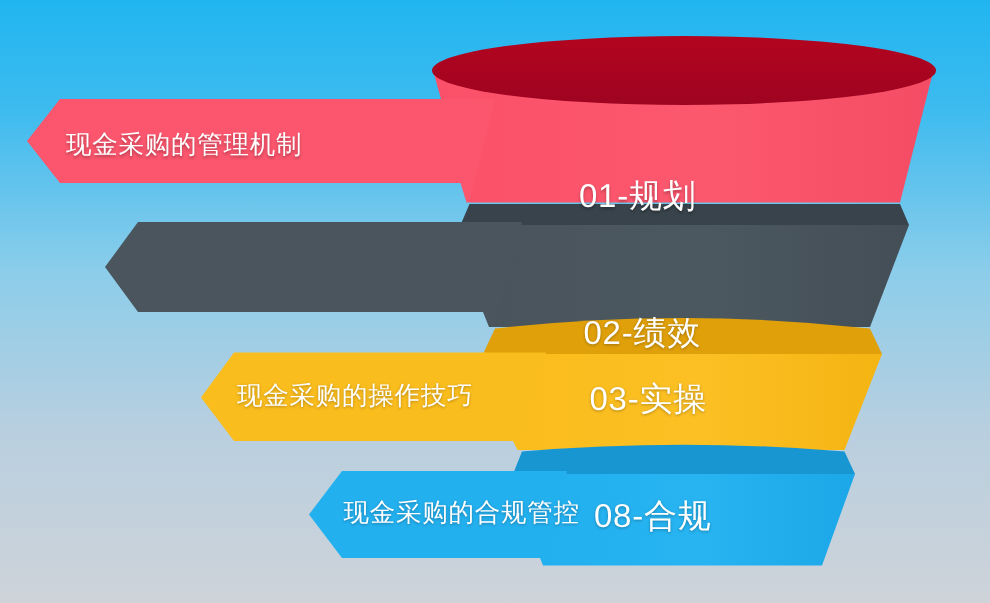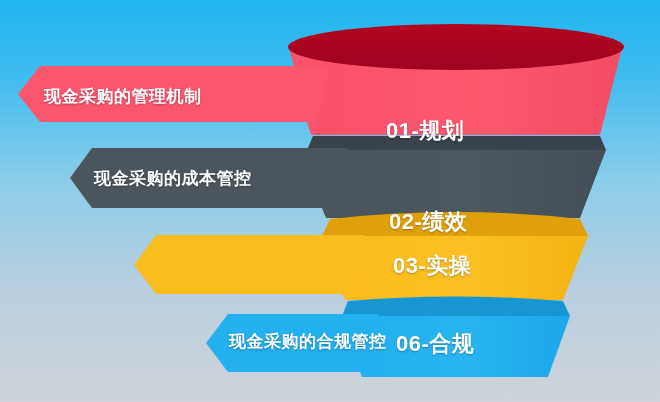--- a/index.html
+++ b/index.html
@@ -21,21 +21,21 @@
     width: 660px; height: 402px;
   }
   #funnel-svg {
     position: absolute;
     left: 0; top: 0;
     width: 660px; height: 402px;
   }
   .stage-label {
     position: absolute;
     color: #ffffff;
-    font-weight: bold;
+    font-weight: normal;
     white-space: nowrap;
     text-shadow: 0 1px 2px rgba(0,0,0,0.30);
     pointer-events: none;
   }
   .funnel-label {
     font-size: 22px;
     letter-spacing: 0.5px;
   }
   .banner-label {
     font-size: 17px;
@@ -129,19 +129,19 @@
       <path d="M 342,316 L 570,316 L 548,377 L 364,377 Z" fill="url(#body4)"></path>
     </g>
 
     <path d="M 228,314 L 206,343 L 228,372 L 360,372 L 362,377 L 364,377
              L 378,314 Z" fill="#23b0ef"></path>
   </svg>
 
   <div class="stage-label funnel-label" id="label-funnel-1">01-规划</div>
   <div class="stage-label funnel-label" id="label-funnel-2">02-绩效</div>
   <div class="stage-label funnel-label" id="label-funnel-3">03-实操</div>
-  <div class="stage-label funnel-label" id="label-funnel-4">06-合规</div>
+  <div class="stage-label funnel-label" id="label-funnel-4">08-合规</div>
 
   <div class="stage-label banner-label" id="label-banner-1">现金采购的管理机制</div>
-  <div class="stage-label banner-label" id="label-banner-2">现金采购的成本管控</div>
+  <div class="stage-label banner-label" id="label-banner-3">现金采购的操作技巧</div>
   <div class="stage-label banner-label" id="label-banner-4">现金采购的合规管控</div>
 
 </div>
 
 </body></html>

